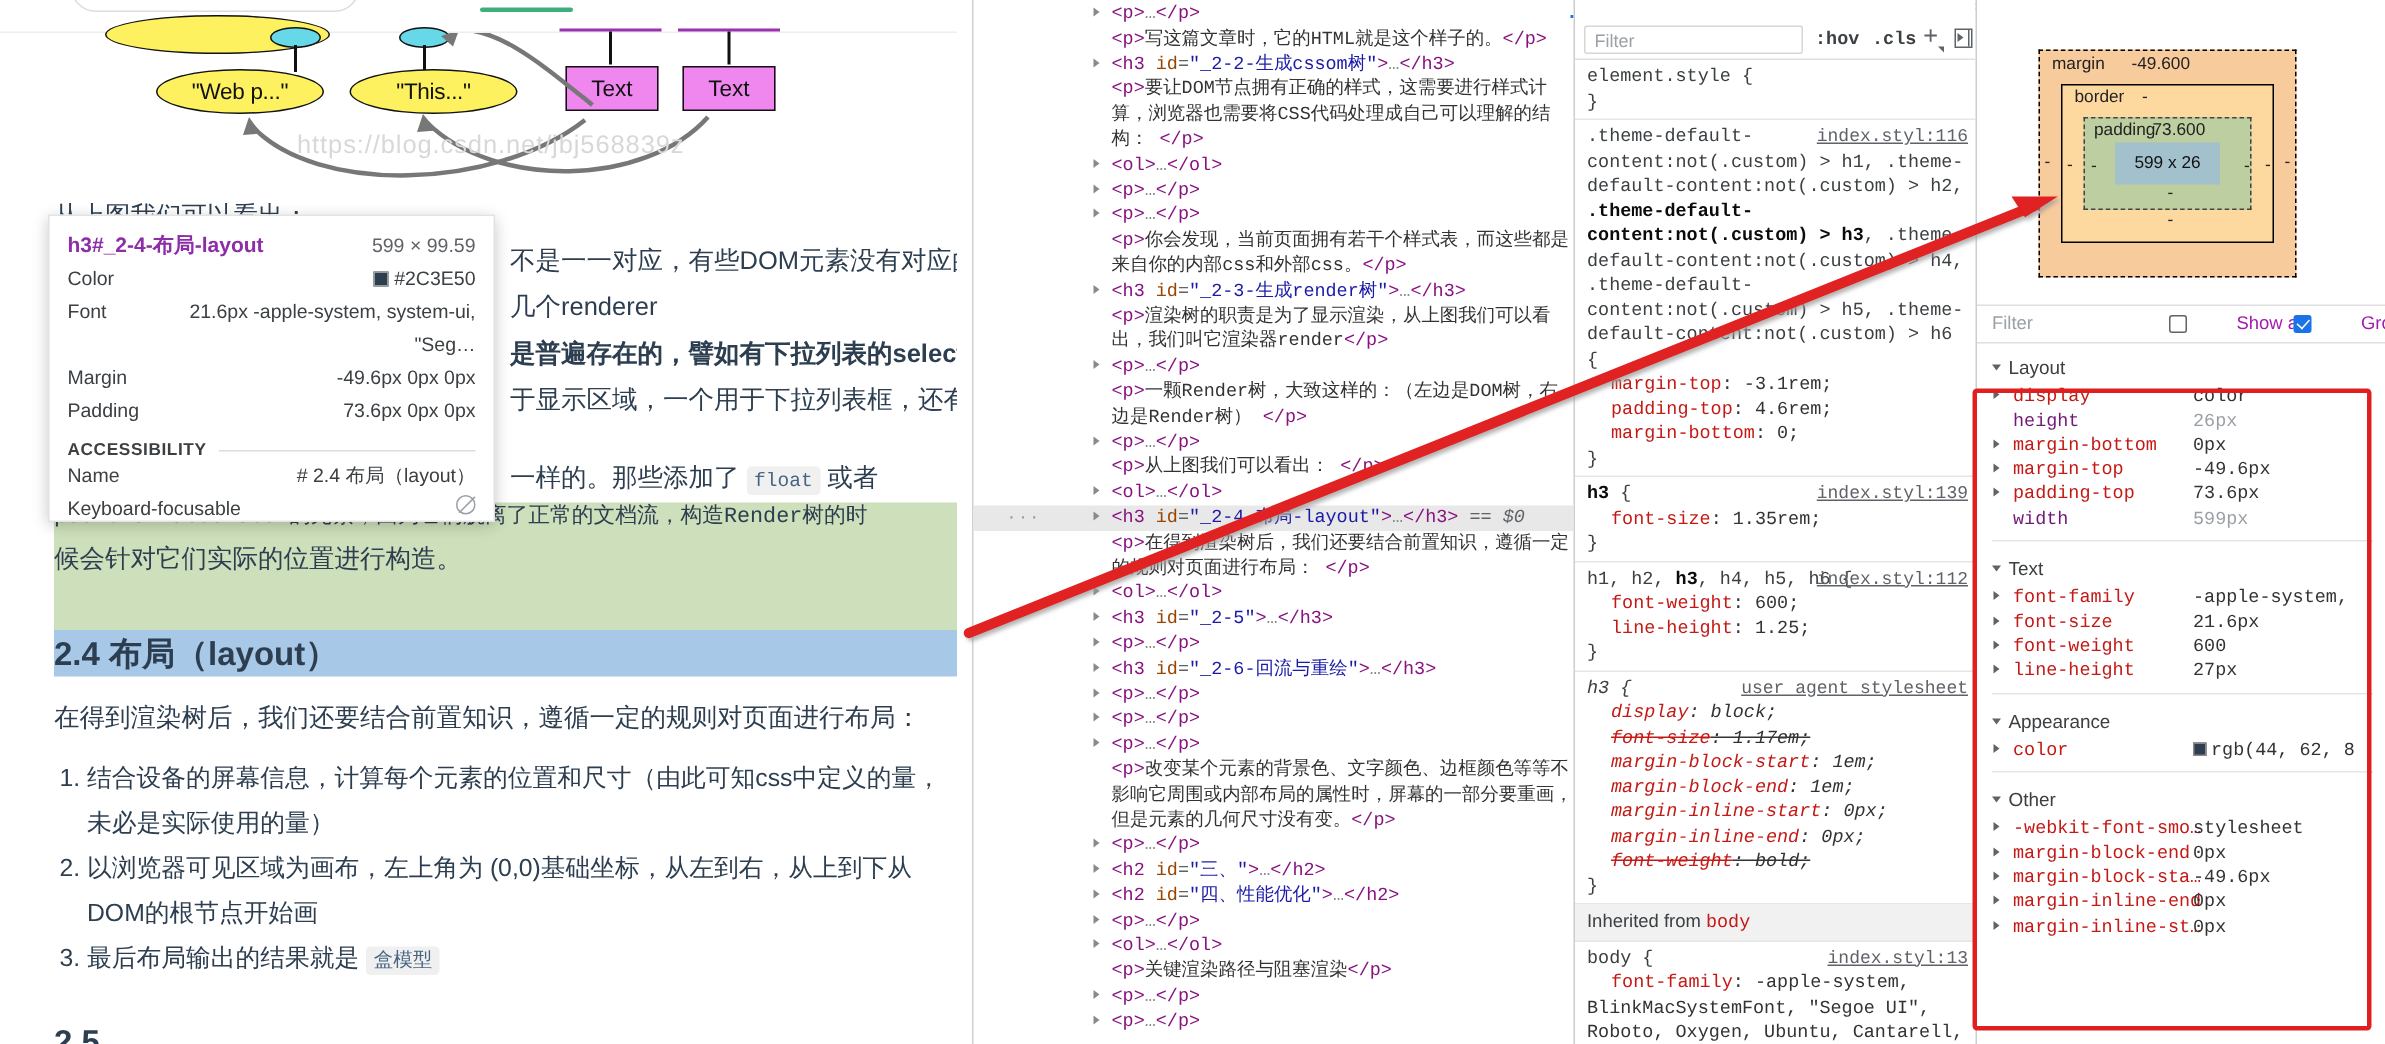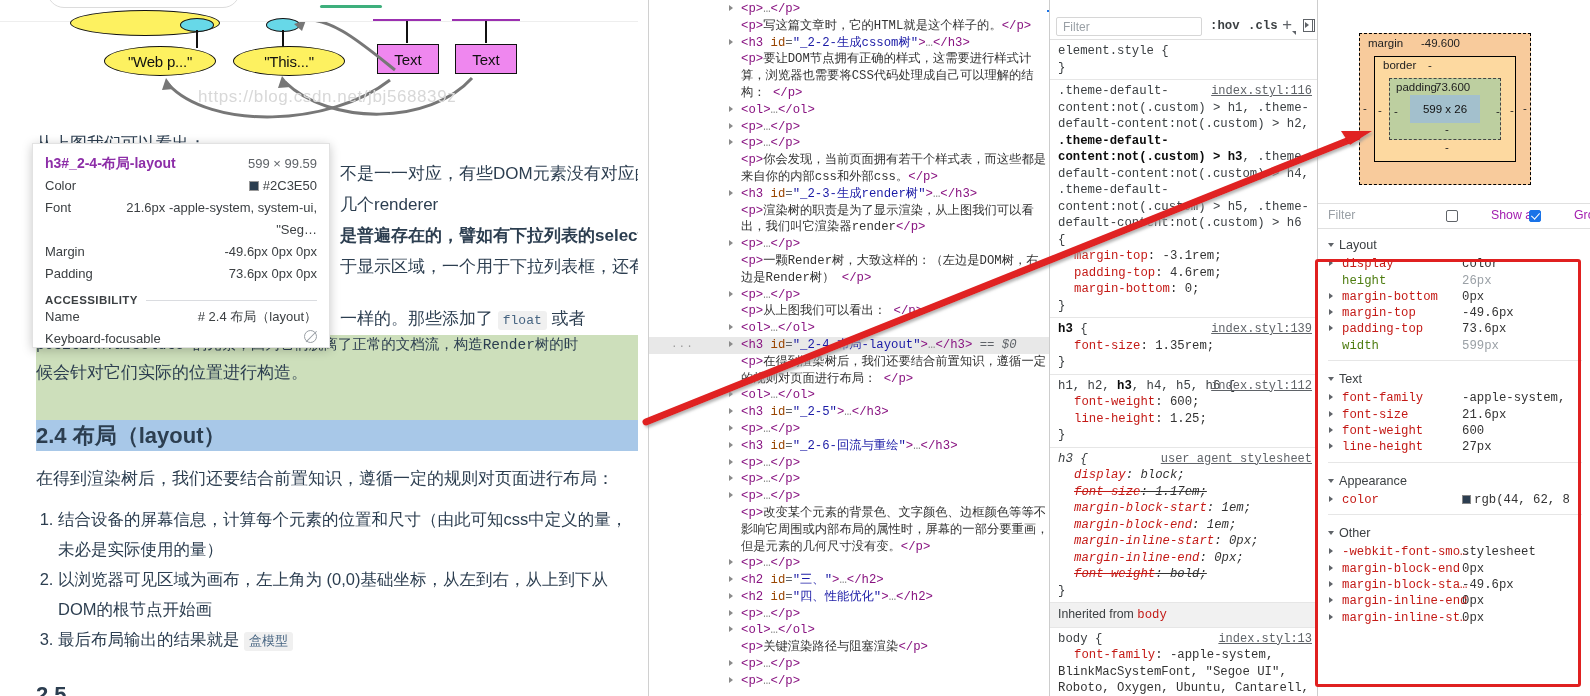--- a/index.html
+++ b/index.html
@@ -221,21 +221,21 @@
   .grp{ font-family:"Liberation Sans",sans-serif; font-size:12.6px; color:#3c4043;
      padding:4px 0 3px 10px; }
   .grp .car{ display:inline-block; width:0;height:0; border-top:4.5px solid #5f6368;
      border-left:3.4px solid transparent; border-right:3.4px solid transparent;
      margin-right:5px; vertical-align:2px;}
   .cprow{ position:relative; padding-left:24px; height:16.3px; white-space:nowrap;}
   .cprow .ctri{ position:absolute; left:11px; top:4px; width:0;height:0;
      border-left:4.2px solid #5f6368; border-top:3.2px solid transparent;
      border-bottom:3.2px solid transparent;}
   .cpn{ color:#c41a16; display:inline-block; width:120px; }
-  .cpn.inh{ color:#4d7c0f; }
+  .cpn.inh{ color:#701a75; }
   .cpv{ color:#333; }
   .cpv.inh{ color:#9aa0a6; }
   .hr{ height:1px; background:#e6e6e6; margin:6px 10px; }
   .cswatch{ display:inline-block; width:9px; height:9px; background:#2C3E50;
      border:1px solid #888; margin-right:3px; vertical-align:-1px;}
 
   #redbox{
     position:absolute; left:1315px; top:259px; width:266px; height:428px;
     border:3px solid #e02020; border-radius:3px; z-index:40; pointer-events:none;
   }

